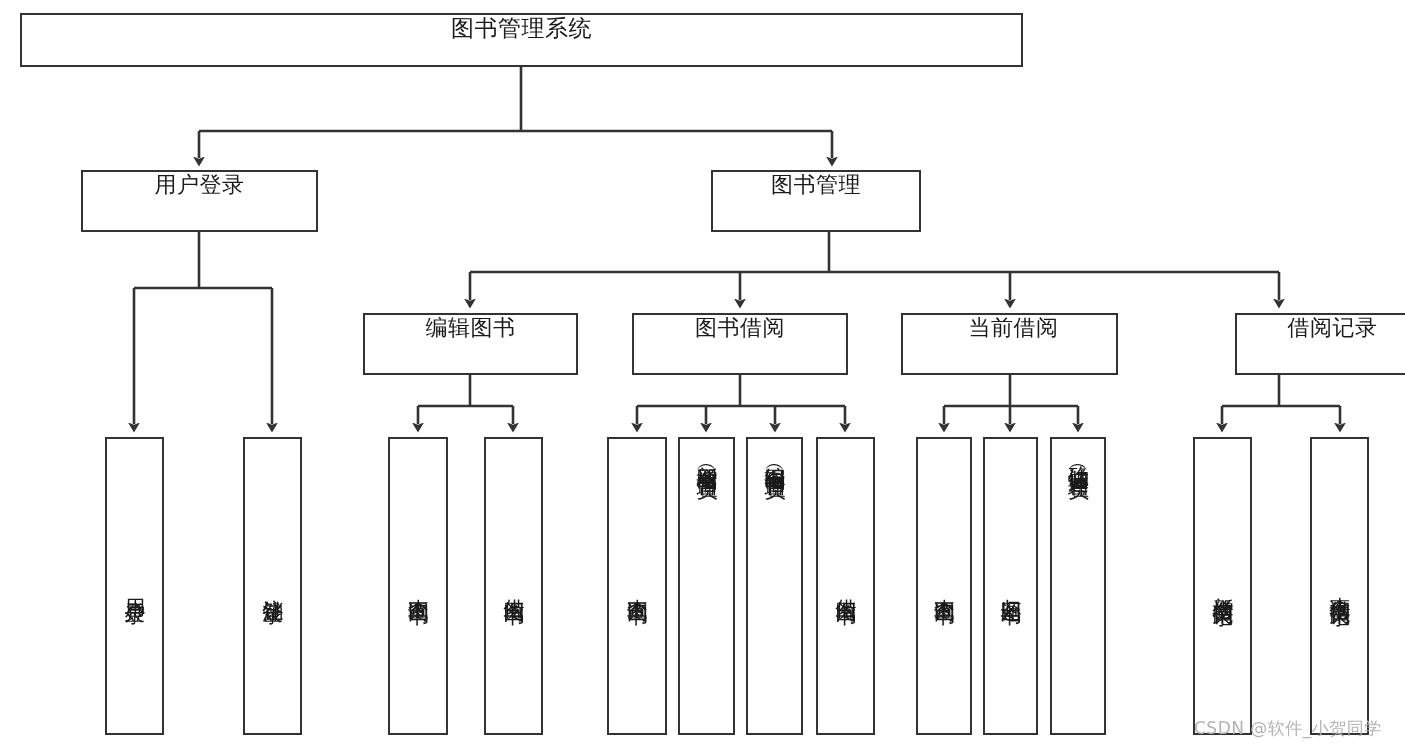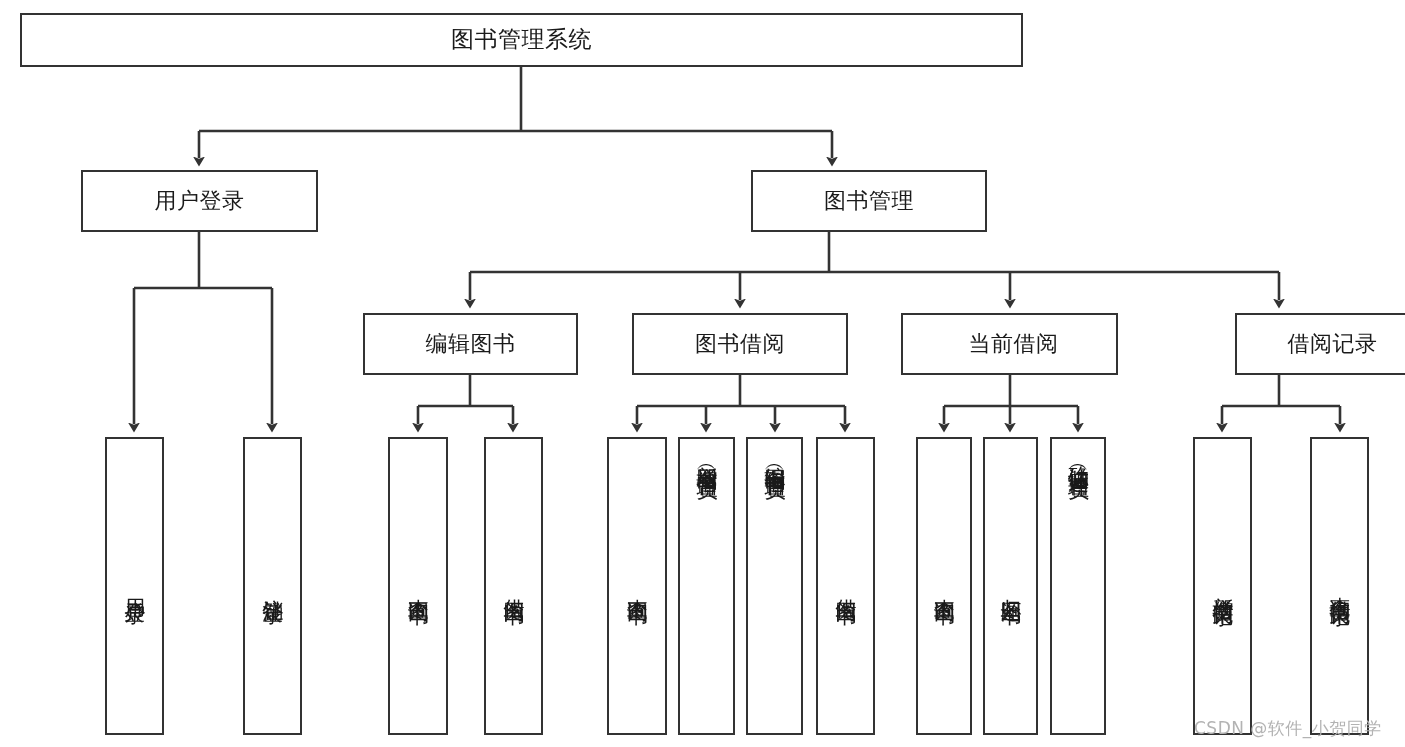--- a/index.html
+++ b/index.html
@@ -25,21 +25,20 @@
     width: 1405px;
     height: 747px;
     pointer-events: none;
   }
   .node {
     position: absolute;
     box-sizing: border-box;
     background: #ffffff;
     border: 2px solid #333333;
     display: flex;
-    align-items: center;
     justify-content: center;
     text-align: center;
     color: #1a1a1a;
   }
   .node .label {
     display: block;
     line-height: 1.18;
     letter-spacing: 0.5px;
   }
   
@@ -128,21 +127,21 @@
   </svg>
 
   <div class="node horiz root" style="left:20px; top:13px; width:1003px; height:54px;">
     <span class="label">图书管理系统</span>
   </div>
 
   <div class="node horiz" style="left:81px; top:170px; width:237px; height:62px;">
     <span class="label">用户登录</span>
   </div>
 
-  <div class="node horiz" style="left:711px; top:170px; width:236px; height:62px;margin-left:40px;">
+  <div class="node horiz" style="left:711px; top:170px; width:210px; height:62px;">
     <span class="label">图书管理</span>
   </div>
 
   <div class="node horiz" style="left:363px; top:313px; width:215px; height:62px;">
     <span class="label">编辑图书</span>
   </div>
 
   <div class="node horiz" style="left:632px; top:313px; width:216px; height:62px;">
     <span class="label">图书借阅</span>
   </div>

